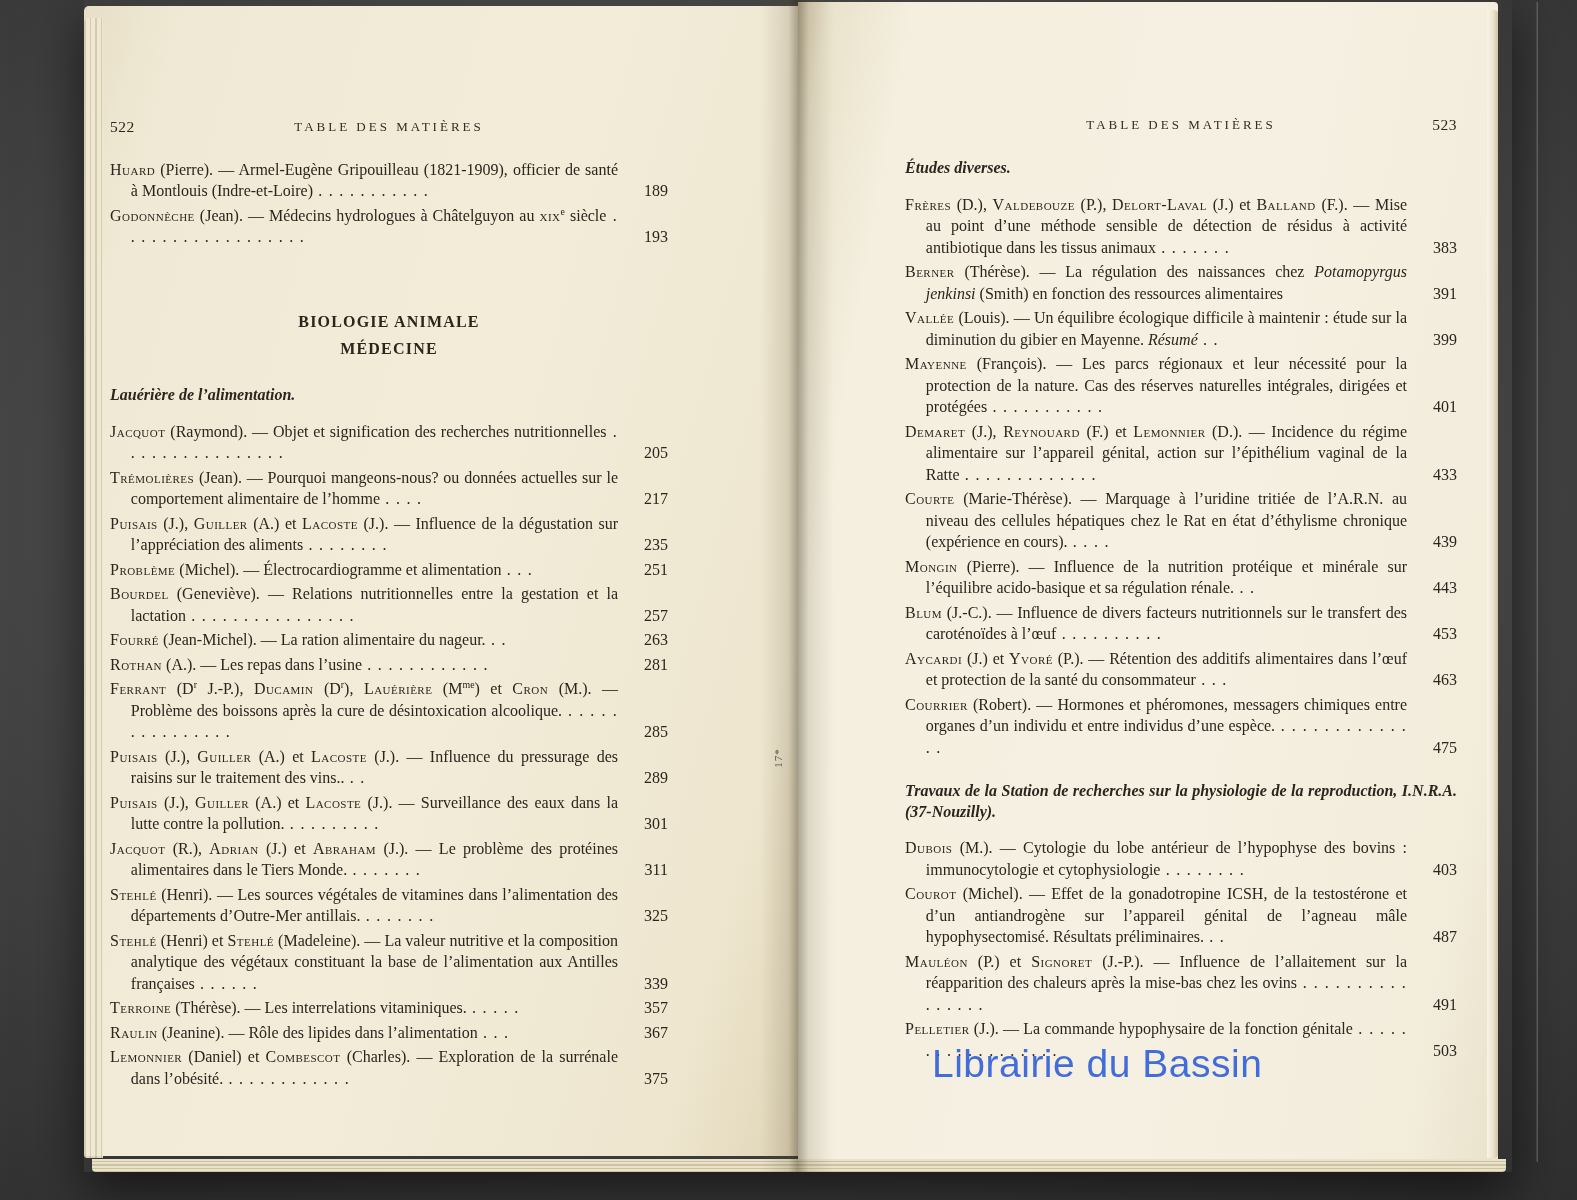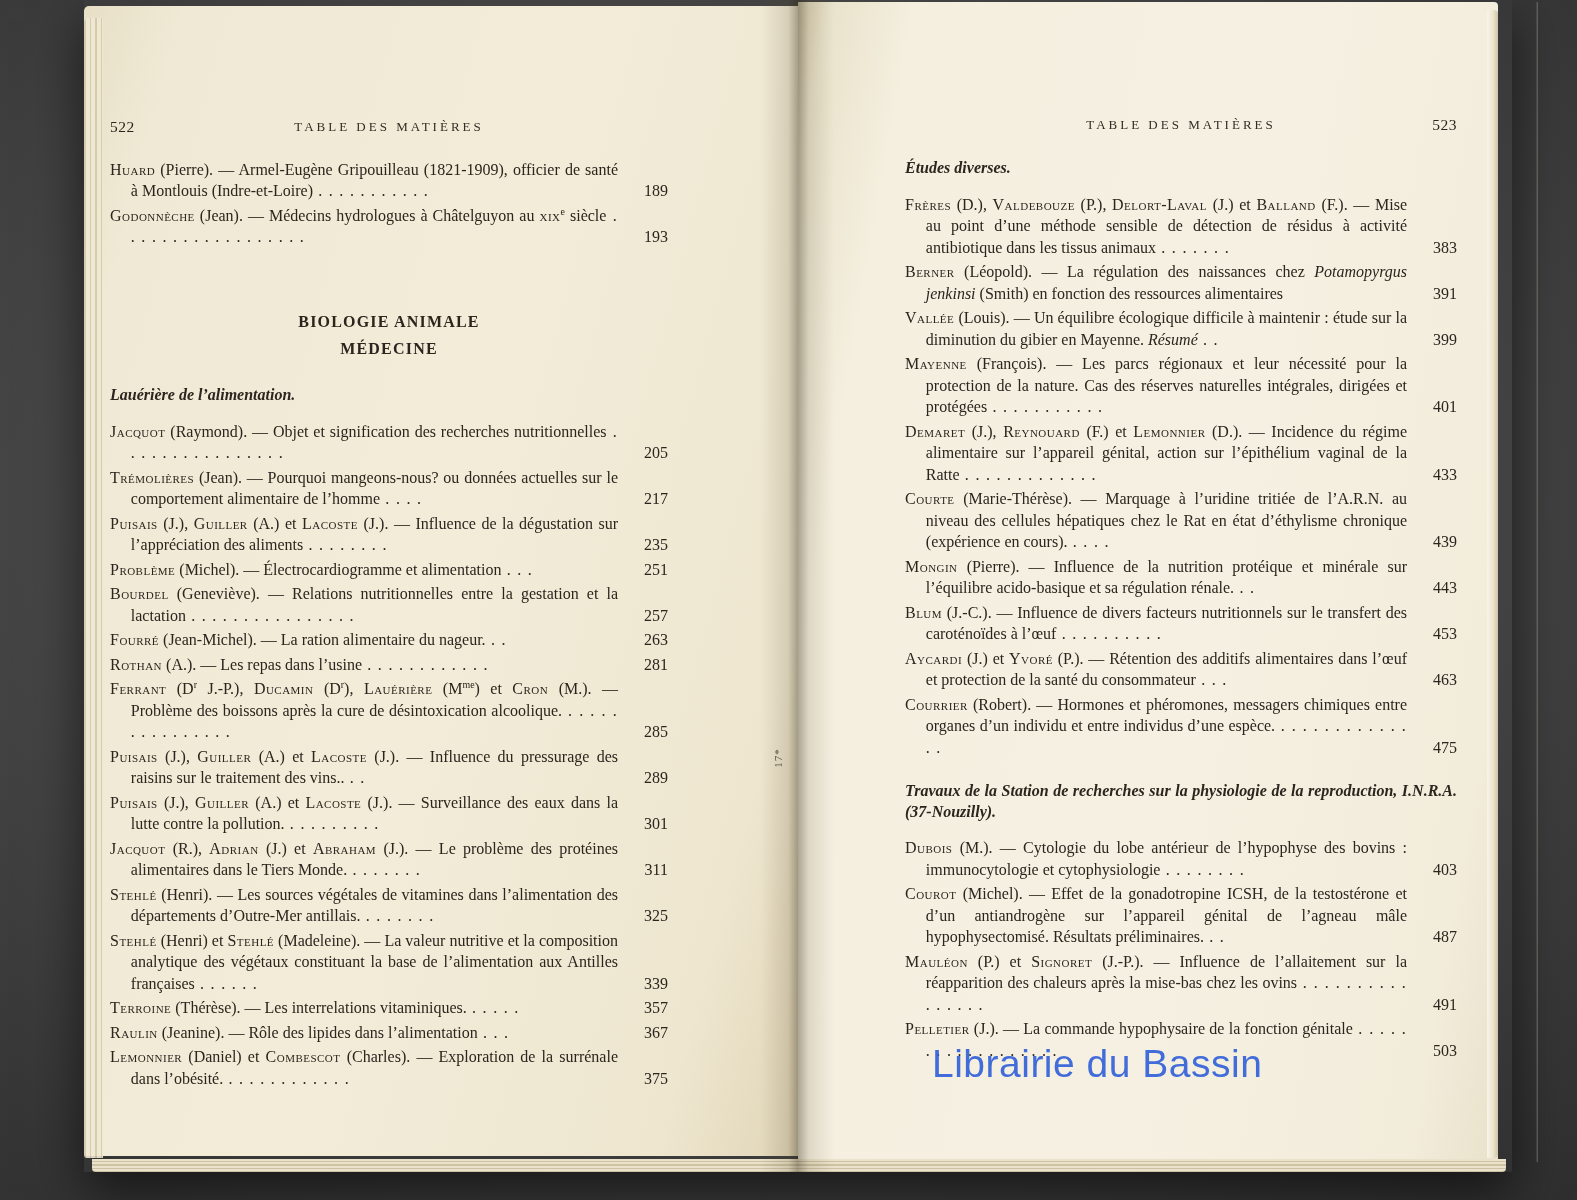--- a/index.html
+++ b/index.html
@@ -154,21 +154,21 @@
       <div class="stack-right"></div>
       <div class="col col-right">
         <div class="page-header">
           <span class="pagenum-slot"></span>
           <span class="running-title">TABLE DES MATIÈRES</span>
           <span class="pagenum-slot right">523</span>
         </div>
         <div class="subsection first-right">Études diverses.</div>
         <div>
             <div class="entry"><span class="sc">Frères</span><span> (D.), </span><span class="sc">Valdebouze</span><span> (P.), </span><span class="sc">Delort-Laval</span><span> (J.) et </span><span class="sc">Balland</span><span> (F.). — Mise au point d’une méthode sensible de détection de résidus à activité antibiotique dans les tissus animaux</span><span class="dots"> . . . . . . .</span><span class="pg">383</span></div>
-            <div class="entry"><span class="sc">Berner</span><span> (Léopold). — La régulation des naissances chez </span><span class="it">Potamopyrgus jenkinsi</span><span> (Smith) en fonction des ressources alimentaires</span><span class="pg">391</span></div>
+            <div class="entry"><span class="sc">Berner</span><span> (Thérèse). — La régulation des naissances chez </span><span class="it">Potamopyrgus jenkinsi</span><span> (Smith) en fonction des ressources alimentaires</span><span class="pg">391</span></div>
             <div class="entry"><span class="sc">Vallée</span><span> (Louis). — Un équilibre écologique difficile à maintenir : étude sur la diminution du gibier en Mayenne. </span><span class="it">Résumé</span><span class="dots"> . .</span><span class="pg">399</span></div>
             <div class="entry"><span class="sc">Mayenne</span><span> (François). — Les parcs régionaux et leur nécessité pour la protection de la nature. Cas des réserves naturelles intégrales, dirigées et protégées</span><span class="dots"> . . . . . . . . . . .</span><span class="pg">401</span></div>
             <div class="entry"><span class="sc">Demaret</span><span> (J.), </span><span class="sc">Reynouard</span><span> (F.) et </span><span class="sc">Lemonnier</span><span> (D.). — Incidence du régime alimentaire sur l’appareil génital, action sur l’épithélium vaginal de la Ratte</span><span class="dots"> . . . . . . . . . . . . .</span><span class="pg">433</span></div>
             <div class="entry"><span class="sc">Courte</span><span> (Marie-Thérèse). — Marquage à l’uridine tritiée de l’A.R.N. au niveau des cellules hépatiques chez le Rat en état d’éthylisme chronique (expérience en cours).</span><span class="dots"> . . . .</span><span class="pg">439</span></div>
             <div class="entry"><span class="sc">Mongin</span><span> (Pierre). — Influence de la nutrition protéique et minérale sur l’équilibre acido-basique et sa régulation rénale.</span><span class="dots"> . .</span><span class="pg">443</span></div>
             <div class="entry"><span class="sc">Blum</span><span> (J.-C.). — Influence de divers facteurs nutritionnels sur le transfert des caroténoïdes à l’œuf</span><span class="dots"> . . . . . . . . . .</span><span class="pg">453</span></div>
             <div class="entry"><span class="sc">Aycardi</span><span> (J.) et </span><span class="sc">Yvoré</span><span> (P.). — Rétention des additifs alimentaires dans l’œuf et protection de la santé du consommateur</span><span class="dots"> . . .</span><span class="pg">463</span></div>
             <div class="entry"><span class="sc">Courrier</span><span> (Robert). — Hormones et phéromones, messagers chimiques entre organes d’un individu et entre individus d’une espèce.</span><span class="dots"> . . . . . . . . . . . . . .</span><span class="pg">475</span></div>
           </div>
         <div class="subsection two-line">Travaux de la Station de recherches sur la physiologie de la reproduction, I.N.R.A. (37-Nouzilly).</div>

